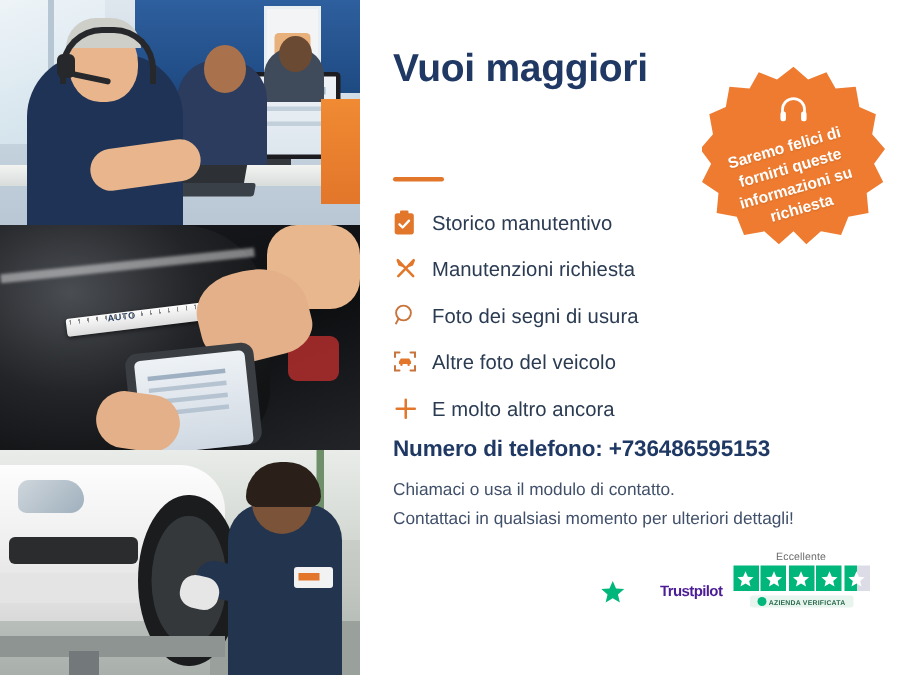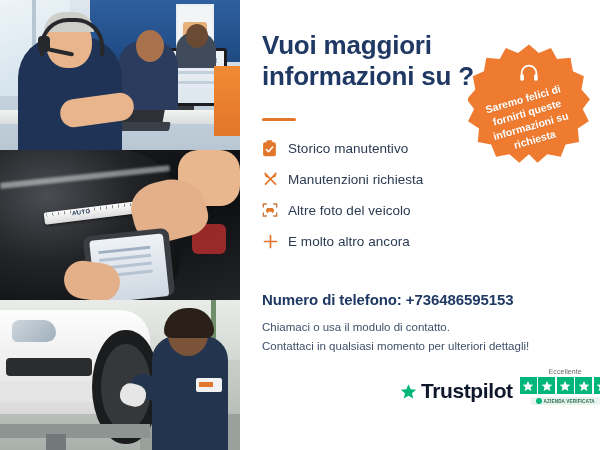--- a/index.html
+++ b/index.html
@@ -116,21 +116,21 @@
   .li .tx{font-size:13.5px;color:#2a3b52;letter-spacing:.05px;}
 
   
   .phone{position:absolute;left:22px;top:291px;font-size:15px;font-weight:bold;color:#1f3864;letter-spacing:-.1px;}
   .sub{position:absolute;left:22px;top:318px;width:300px;font-size:11.5px;line-height:1.62;color:#41506a;}
 
   
   .tp{position:absolute;left:160px;top:368px;display:flex;align-items:flex-end;gap:7px;}
   .tp .logo{display:flex;align-items:center;gap:4px;padding-bottom:2px;}
   .tp .logo .star{width:17px;height:17px;color:#00b67a;}
-  .tp .logo .word{font-size:21px;font-weight:bold;color:#0f172a;letter-spacing:-.4px;}
+  .tp .logo .word{font-size:10px;font-weight:bold;color:#4c1d95;letter-spacing:-.4px;margin-left:19px;}
   .tp .rating{display:flex;flex-direction:column;align-items:center;}
   .tp .ecc{font-size:7px;color:#6b6b6b;margin-bottom:2px;letter-spacing:.1px;}
   .tp .stars{display:flex;gap:1.5px;}
   .tp .sq{width:17px;height:17px;background:#00b67a;display:flex;align-items:center;justify-content:center;}
   .tp .sq.half{background:linear-gradient(90deg,#00b67a 50%,#dcdce6 50%);}
   .tp .sq svg{width:12px;height:12px;color:#fff;}
   .tp .verified{
     margin-top:3px;display:flex;align-items:center;justify-content:center;gap:2px;
     background:#e8f4ee;border-radius:2px;padding:1px 5px;
   }
@@ -199,21 +199,20 @@
       <div class="glove"></div>
       <div class="badge3"></div>
     </div>
 
   </div>
 
   <div class="content">
 
     <div class="heading">
       <div>Vuoi maggiori</div>
-      <div>informazioni su ?</div>
     </div>
     <div class="rule"></div>
 
     <div class="badge">
       <svg viewBox="0 0 100 100" aria-hidden="true">
         <path fill="#ee7b2f" d="M50 2 L58 9 L68 5 L73 14 L84 13 L86 24 L95 28 L93 39 L100 47 L94 55 L99 65 L90 71 L91 82 L80 84 L76 94 L65 92 L57 99 L50 92 L42 99 L34 92 L23 94 L19 84 L8 82 L9 71 L0 65 L5 55 L-1 47 L6 39 L4 28 L13 24 L15 13 L26 14 L31 5 L41 9 Z"></path>
       </svg>
       <svg class="bicon" viewBox="0 0 24 24" fill="none" stroke="#ffffff" stroke-width="2" stroke-linecap="round">
         <path d="M4 14 v-2 a8 8 0 0 1 16 0 v2"></path>
         <rect x="2.5" y="13.5" width="4" height="7" rx="1.6" fill="#ffffff" stroke="none"></rect>
@@ -238,20 +237,29 @@
       <div class="li">
         <span class="ic">
           <svg width="17" height="17" viewBox="0 0 24 24">
             <path d="M4.5 3.5 L19 18.5 M4.5 3.5 l1.6 4 l4 1.6" stroke="#e2762a" stroke-width="2.4" fill="none" stroke-linecap="round" stroke-linejoin="round"></path>
             <path d="M19.5 3.5 L5 18.5 M19.5 3.5 l-1.6 4 l-4 1.6" stroke="#e2762a" stroke-width="2.4" fill="none" stroke-linecap="round" stroke-linejoin="round"></path>
           </svg>
         </span>
         <span class="tx">Manutenzioni richiesta</span>
       </div>
 
+      <div class="li">
+        <span class="ic">
+          <svg width="16" height="16" viewBox="0 0 24 24">
+            <circle cx="10.5" cy="10" r="7.4" stroke="#c8743c" stroke-width="1.9" fill="none"></circle>
+            <path d="M5.6 15.8 L3 20.5" stroke="#c8743c" stroke-width="1.9" stroke-linecap="round"></path>
+          </svg>
+        </span>
+        <span class="tx">Foto dei segni di usura</span>
+      </div>
 
       <div class="li">
         <span class="ic">
           <svg width="16" height="16" viewBox="0 0 24 24">
             <path d="M2 7.5 V3 h4.5 M17.5 3 H22 v4.5 M22 16.5 V21 h-4.5 M6.5 21 H2 v-4.5" stroke="#c8743c" stroke-width="2" fill="none" stroke-linecap="round"></path>
             <path d="M6 14.5 h12 v-2.4 l-1.8-3.1 H7.8 L6 12.1 Z" fill="#e2762a"></path>
             <circle cx="8.4" cy="15.2" r="1.2" fill="#e2762a"></circle>
             <circle cx="15.6" cy="15.2" r="1.2" fill="#e2762a"></circle>
           </svg>
         </span>

